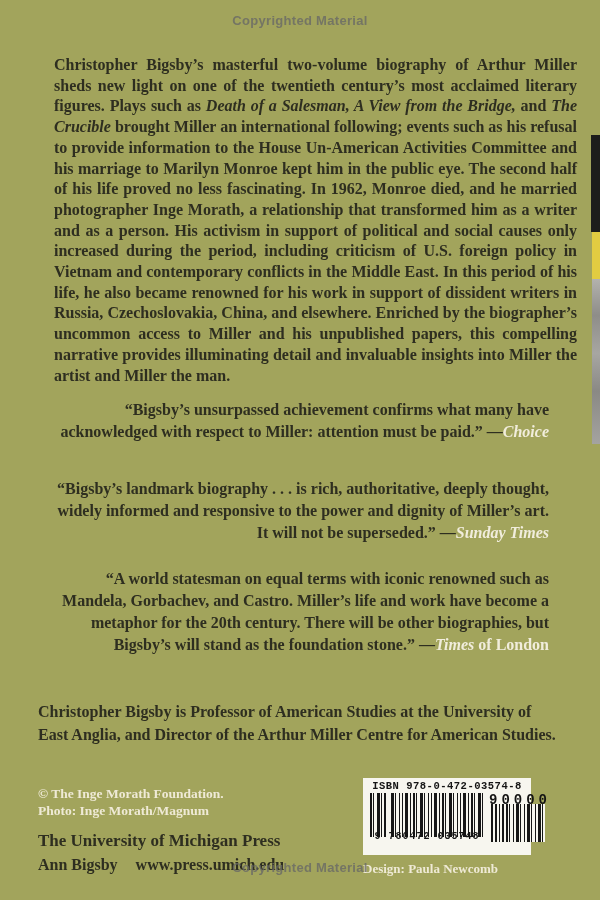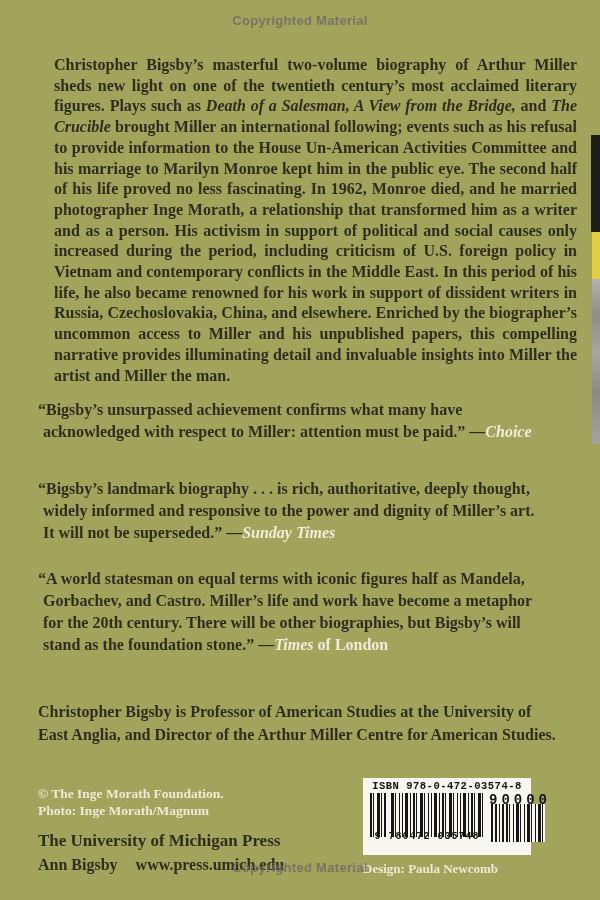--- a/index.html
+++ b/index.html
@@ -46,20 +46,21 @@
   .quote {
     position: absolute;
     left: 38px;
     width: 506px;
     font-size: 16px;
     line-height: 22px;
     font-weight: 700;
     color: #2e2e20;
     padding-left: 5px;
     text-indent: -5px;
+    text-align: right;
   }
   .q1 { top: 399px; }
   .q2 { top: 478px; }
   .q3 { top: 568px; }
   .quote .src {
     color: #f1eddc;
     font-style: italic;
   }
   .quote .suffix {
     color: #f1eddc;
@@ -183,21 +184,21 @@
 <div class="cover">
 
   <div class="wm wm-top">Copyrighted Material</div>
 
   <p class="desc"><span>Christopher Bigsby’s masterful two-volume biography of Arthur Miller sheds new light on one of the twentieth century’s most acclaimed literary figures. Plays such as </span><i>Death of a Salesman, A View from the Bridge,</i><span> and </span><i>The Crucible</i><span> brought Miller an international following; events such as his refusal to provide information to the House Un-American Activities Committee and his marriage to Marilyn Monroe kept him in the public eye. The second half of his life proved no less fascinating. In 1962, Monroe died, and he married photographer Inge Morath, a relationship that transformed him as a writer and as a person. His activism in support of political and social causes only increased during the period, including criticism of U.S. foreign policy in Vietnam and contemporary conflicts in the Middle East. In this period of his life, he also became renowned for his work in support of dissident writers in Russia, Czechoslovakia, China, and elsewhere. Enriched by the biographer’s uncommon access to Miller and his unpublished papers, this compelling narrative provides illuminating detail and invaluable insights into Miller the artist and Miller the man.</span></p>
 
   <div class="quote q1"><span class="qt">“Bigsby’s unsurpassed achievement confirms what many have acknowledged with respect to Miller: attention must be paid.” </span><span class="dash">—</span><span class="src">Choice</span><span class="suffix"></span></div>
 
   <div class="quote q2"><span class="qt">“Bigsby’s landmark biography . . . is rich, authoritative, deeply thought, widely informed and responsive to the power and dignity of Miller’s art. It will not be superseded.” </span><span class="dash">—</span><span class="src">Sunday Times</span><span class="suffix"></span></div>
 
-  <div class="quote q3"><span class="qt">“A world statesman on equal terms with iconic figures half as Mandela, Gorbachev, and Castro. Miller’s life and work have become a metaphor for the 20th century. There will be other biographies, but Bigsby’s will stand as the foundation stone.” </span><span class="dash">—</span><span class="src">Times</span><span class="suffix"> of London</span></div>
+  <div class="quote q3"><span class="qt">“A world statesman on equal terms with iconic renowned such as Mandela, Gorbachev, and Castro. Miller’s life and work have become a metaphor for the 20th century. There will be other biographies, but Bigsby’s will stand as the foundation stone.” </span><span class="dash">—</span><span class="src">Times</span><span class="suffix"> of London</span></div>
 
   <div class="bio">Christopher Bigsby is Professor of American Studies at the University of East Anglia, and Director of the Arthur Miller Centre for American Studies.</div>
 
   <div class="photo-credit">
     <div>© The Inge Morath Foundation.</div>
     <div>Photo: Inge Morath/Magnum</div>
   </div>
 
   <div class="press-name">The University of Michigan Press</div>
 

